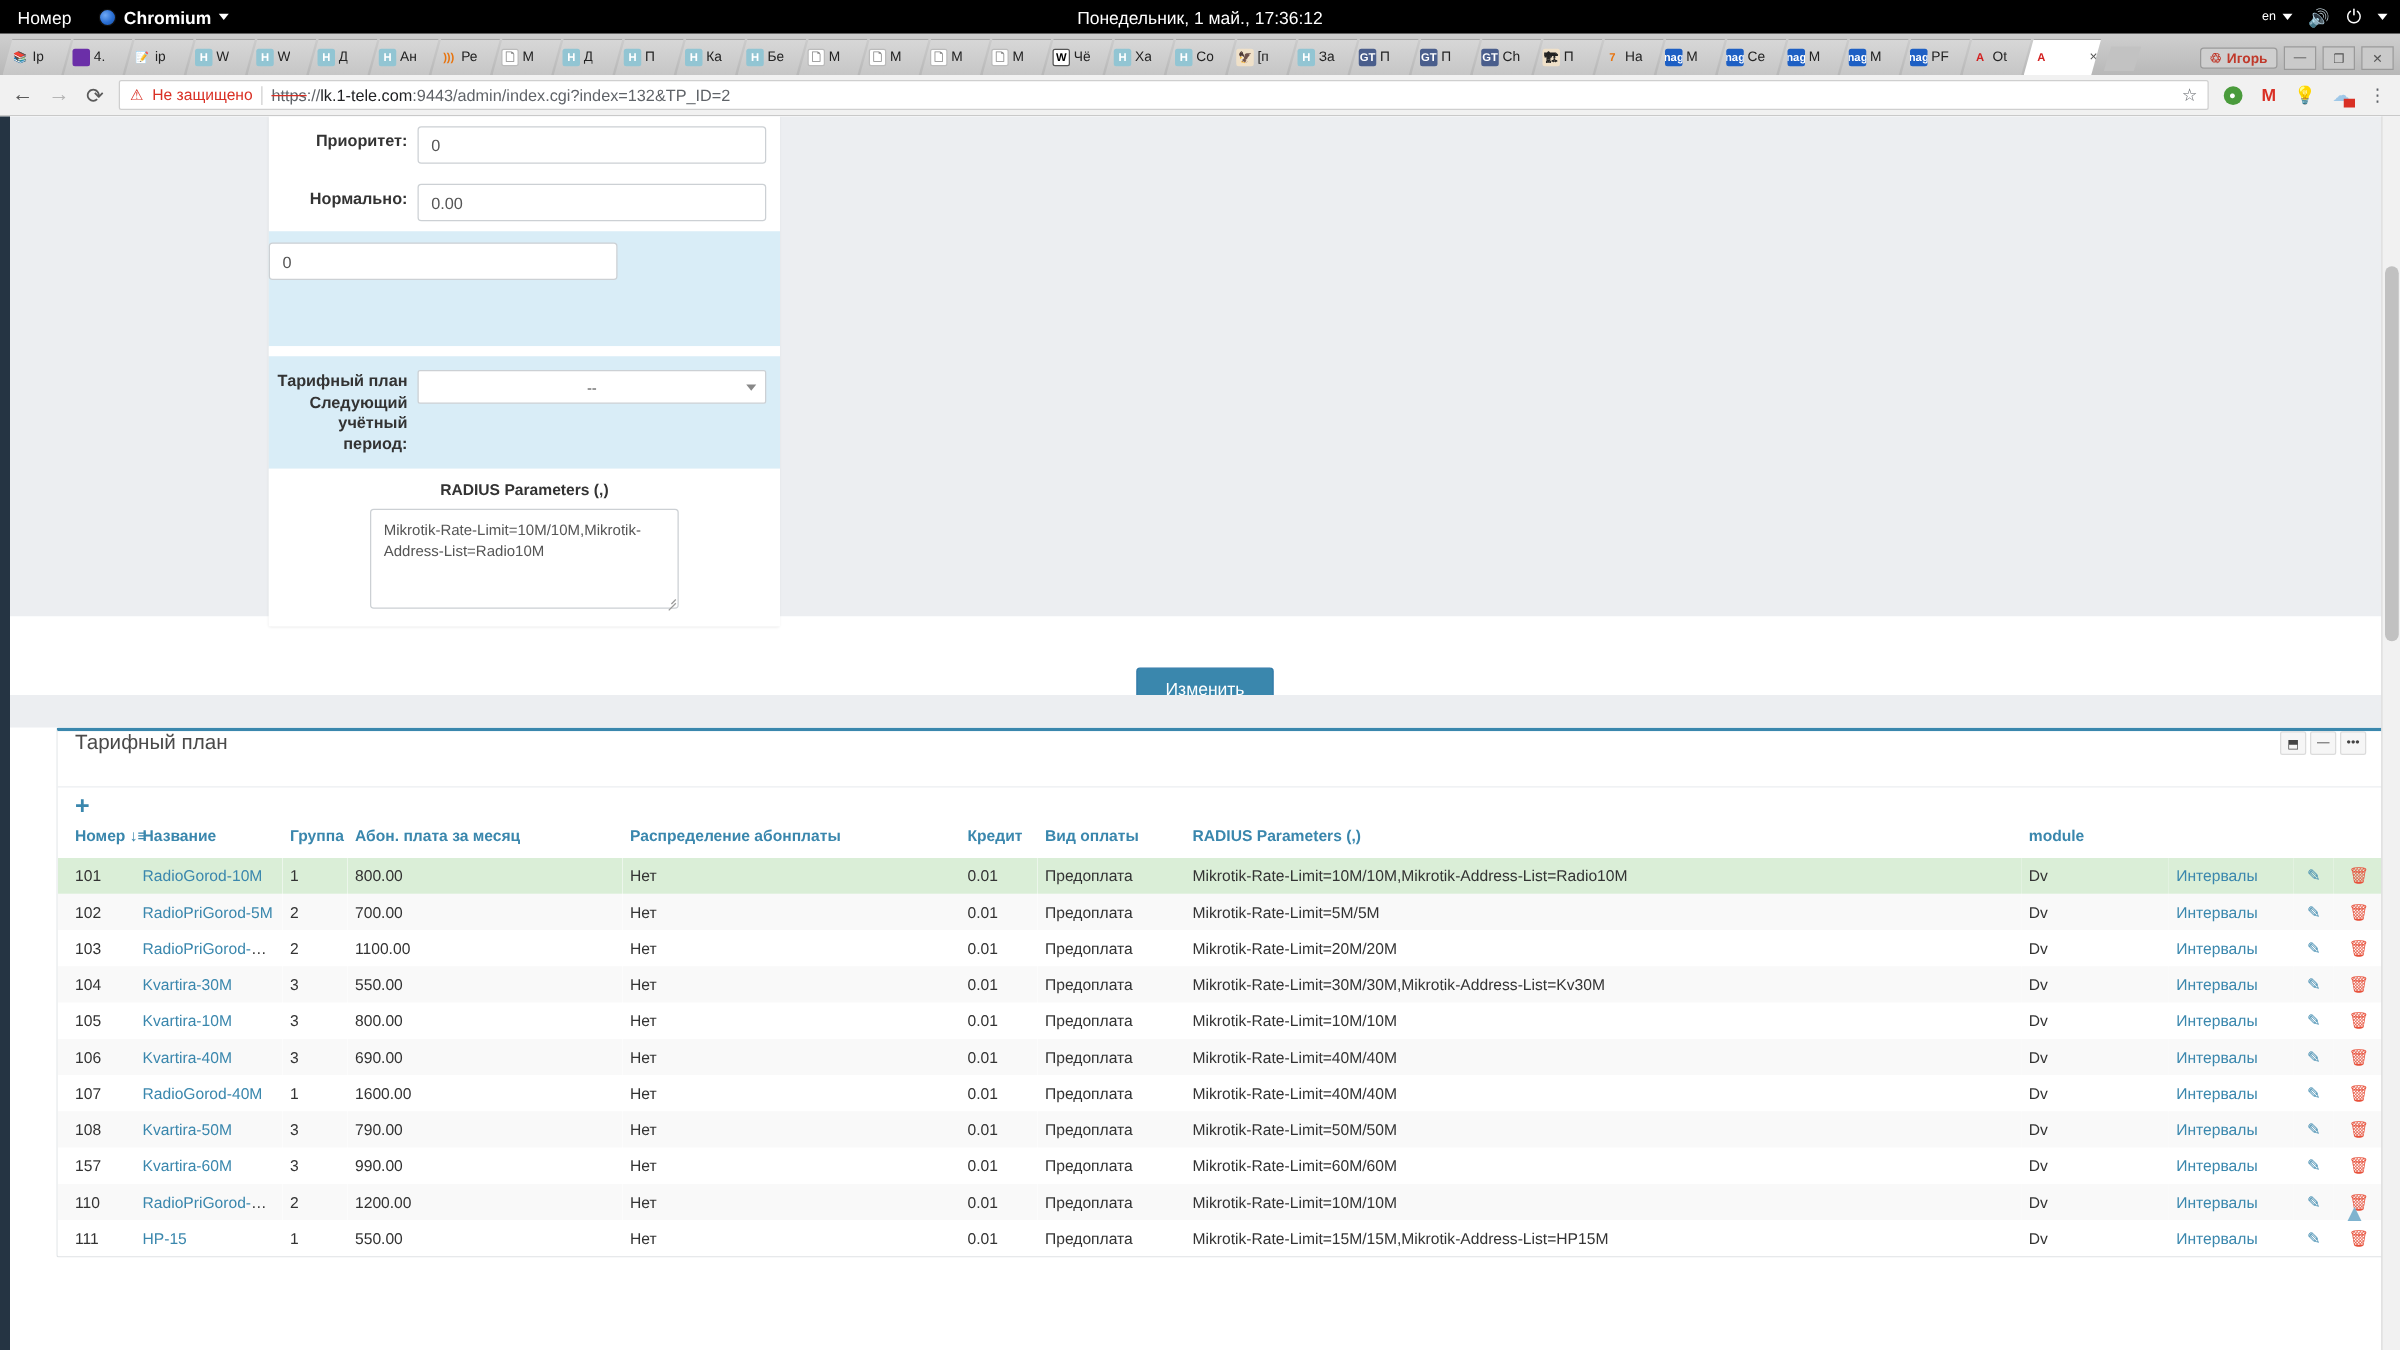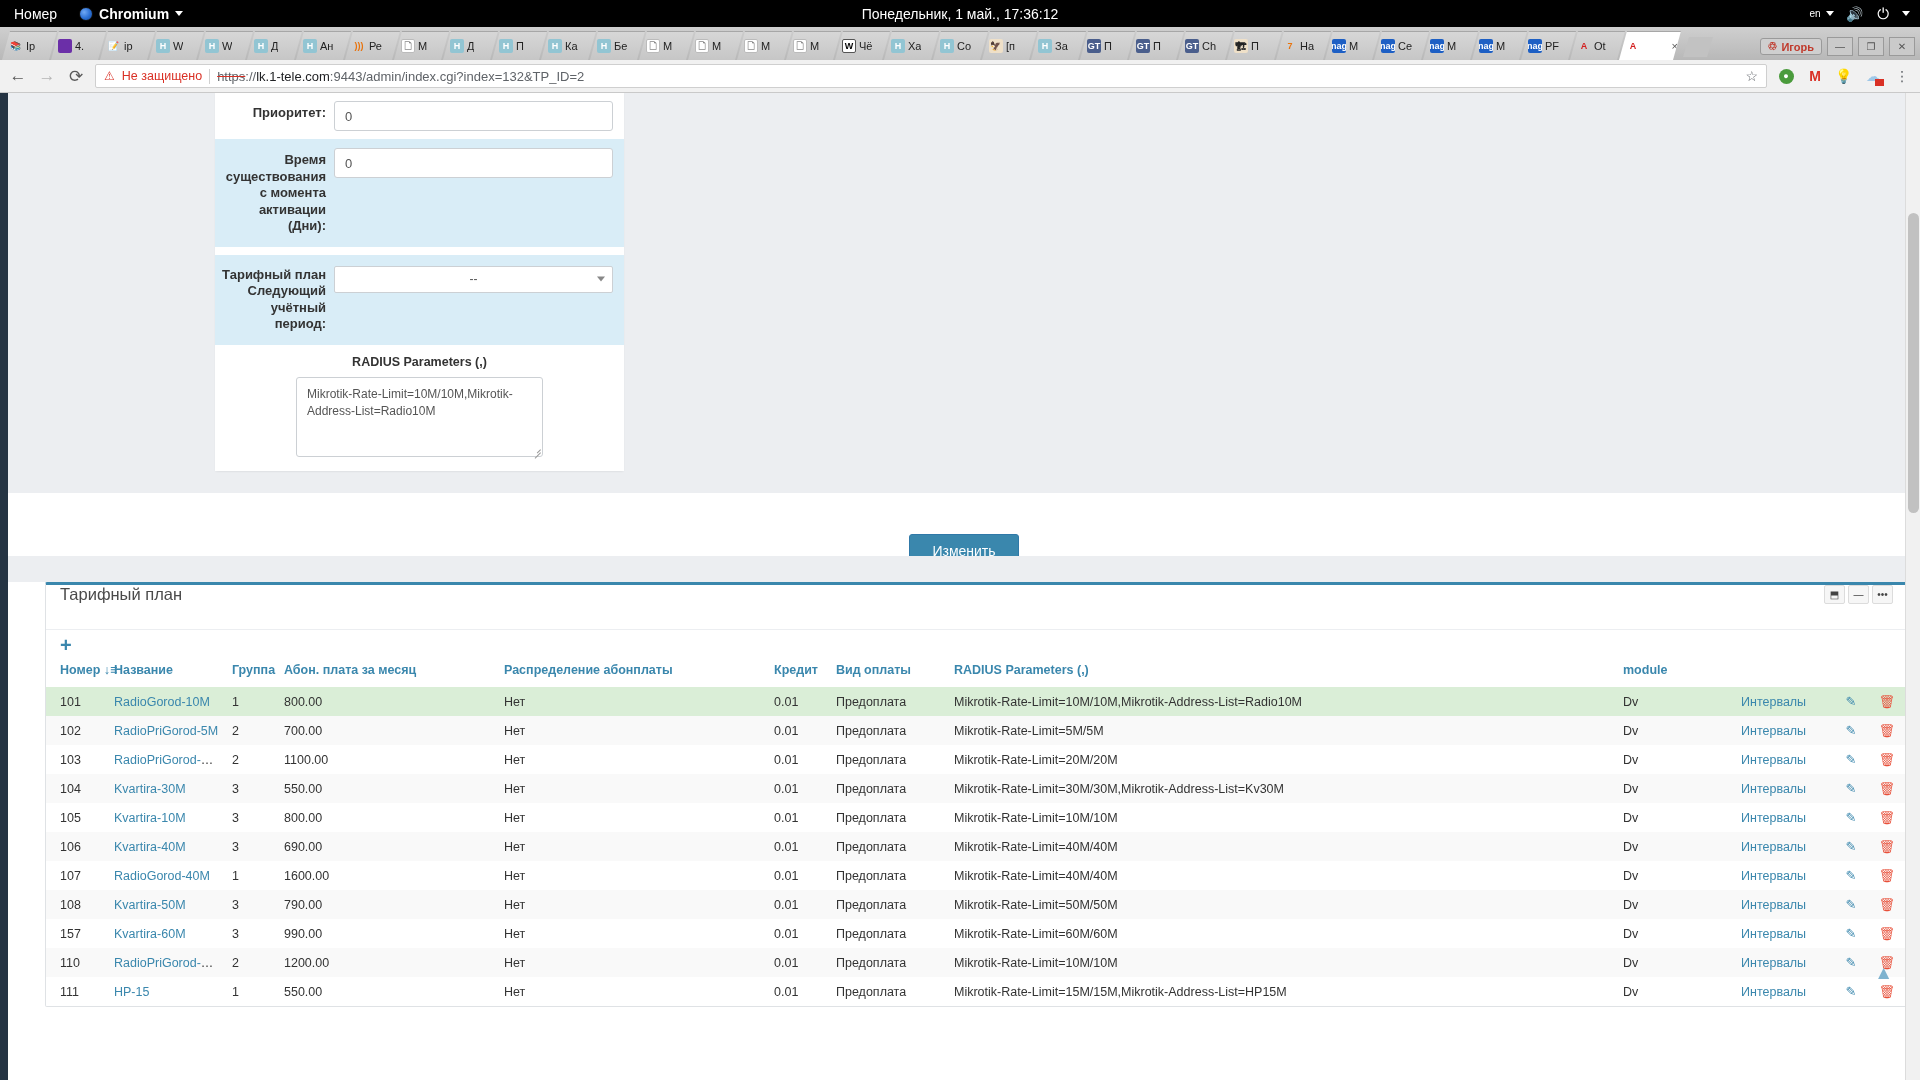--- a/index.html
+++ b/index.html
@@ -502,22 +502,27 @@
   <div class="left-rail"></div>
   <div class="content-bg"></div>
 
   <div class="form-card">
     <div class="frow">
       <div class="flabel">Приоритет:</div>
       <div class="fctrl">
         <div class="finput">0</div>
       </div>
     </div>
+    <div class="frow">
+      <div class="flabel">Нормально:</div>
+      <div class="fctrl">
+        <div class="finput">0.00</div>
+      </div>
+    </div>
     <div class="frow shaded" style="min-height:92px">
-      <div class="flabel" style="padding-top:13px">Время существования с момента активации (Дни):</div>
       <div class="fctrl" style="padding-top:9px">
         <div class="finput">0</div>
       </div>
     </div>
     <div style="height:8px;background:#fff"></div>
     <div class="frow shaded" style="min-height:85px">
       <div class="flabel" style="padding-top:12px">Тарифный план Следующий учётный период:</div>
       <div class="fctrl" style="padding-top:11px">
         <div class="fselect">
           <span>--</span>

